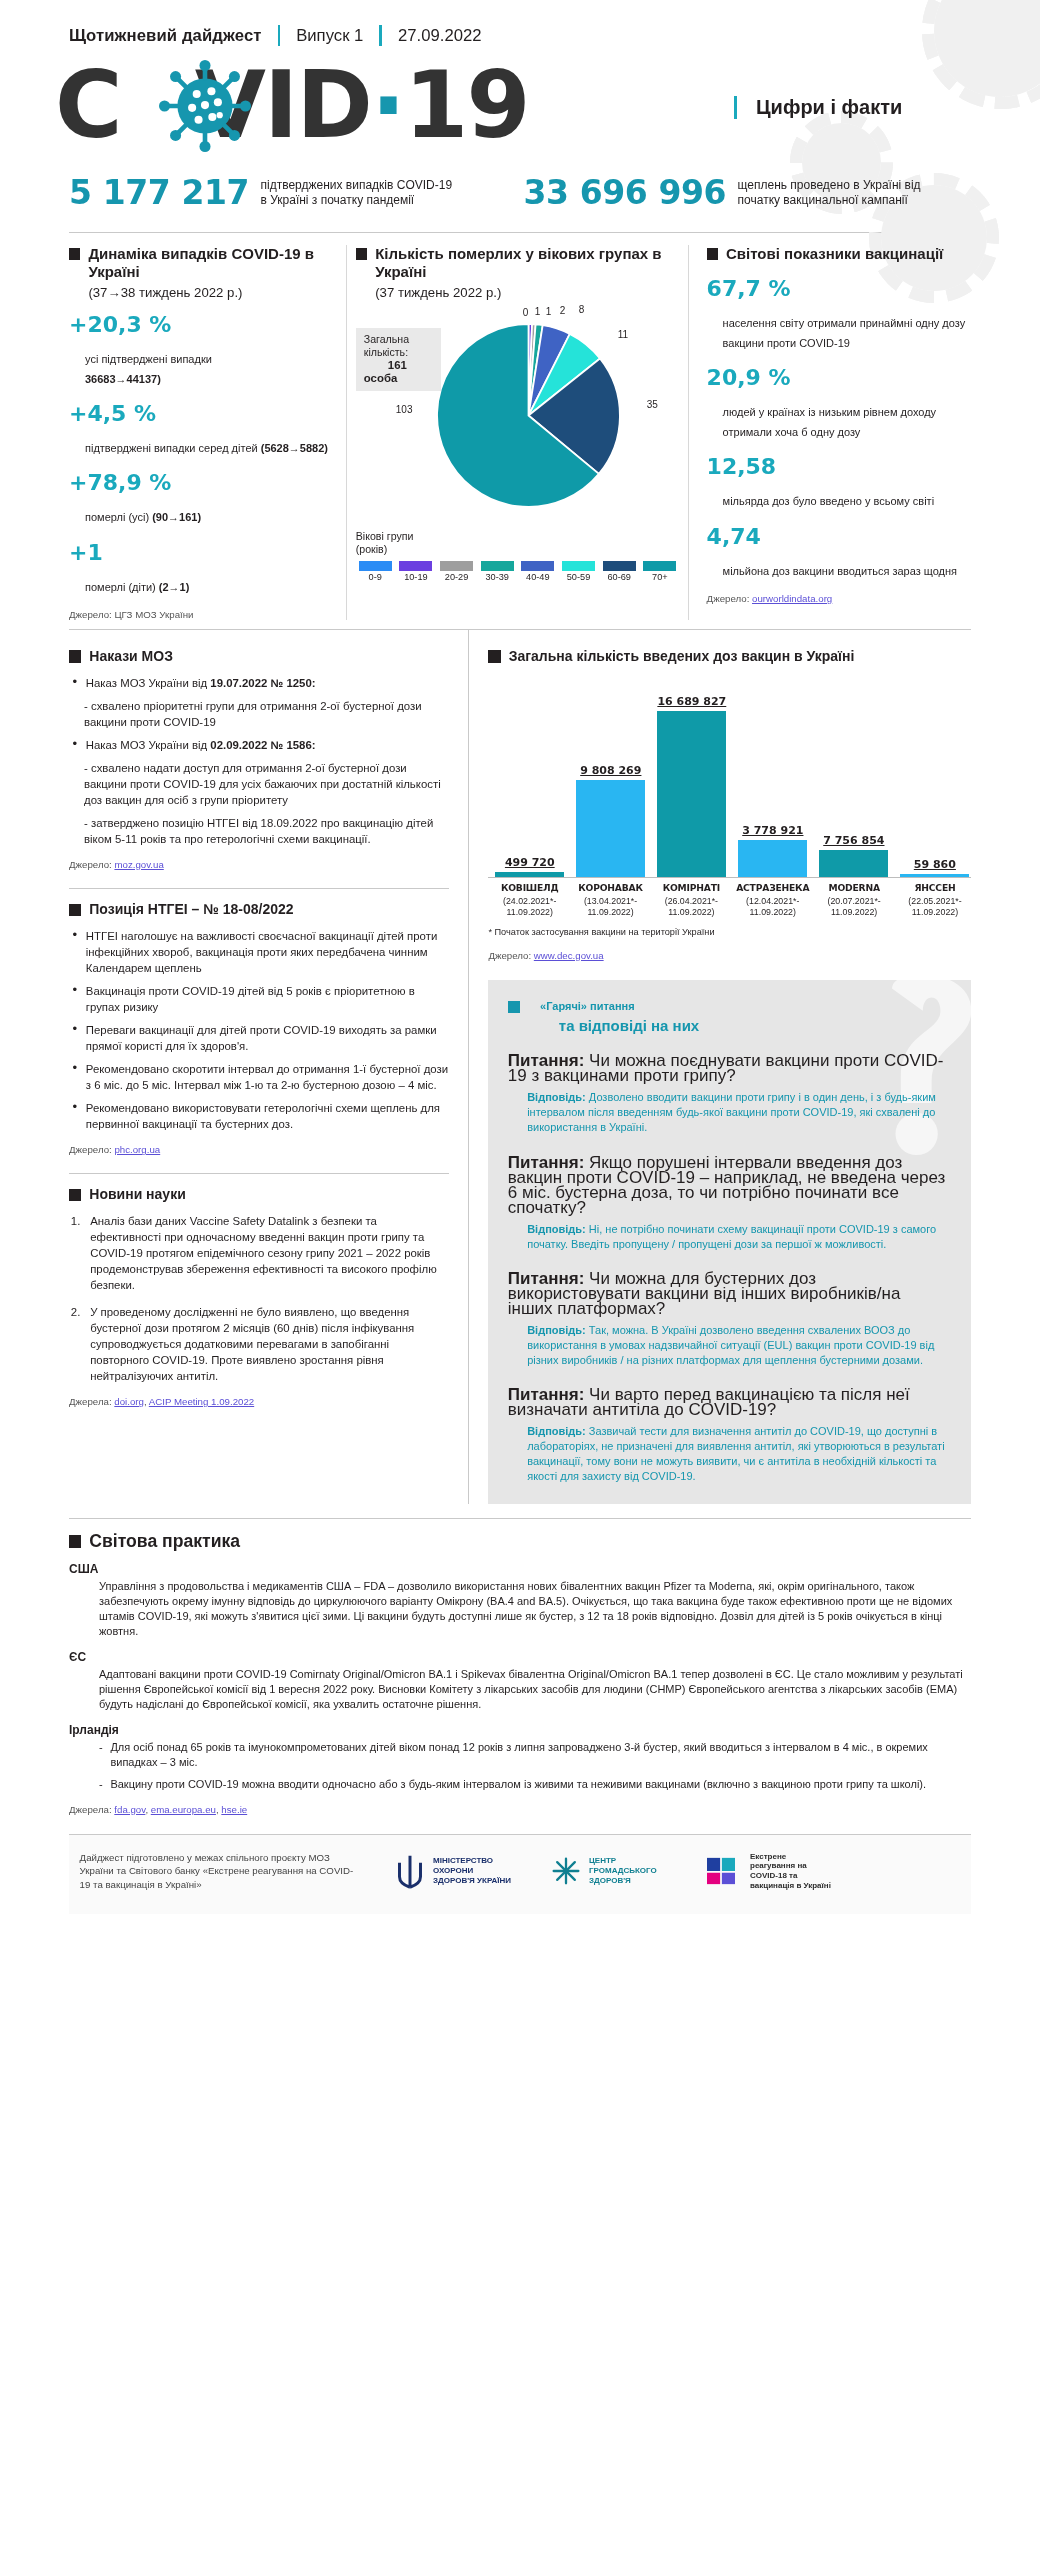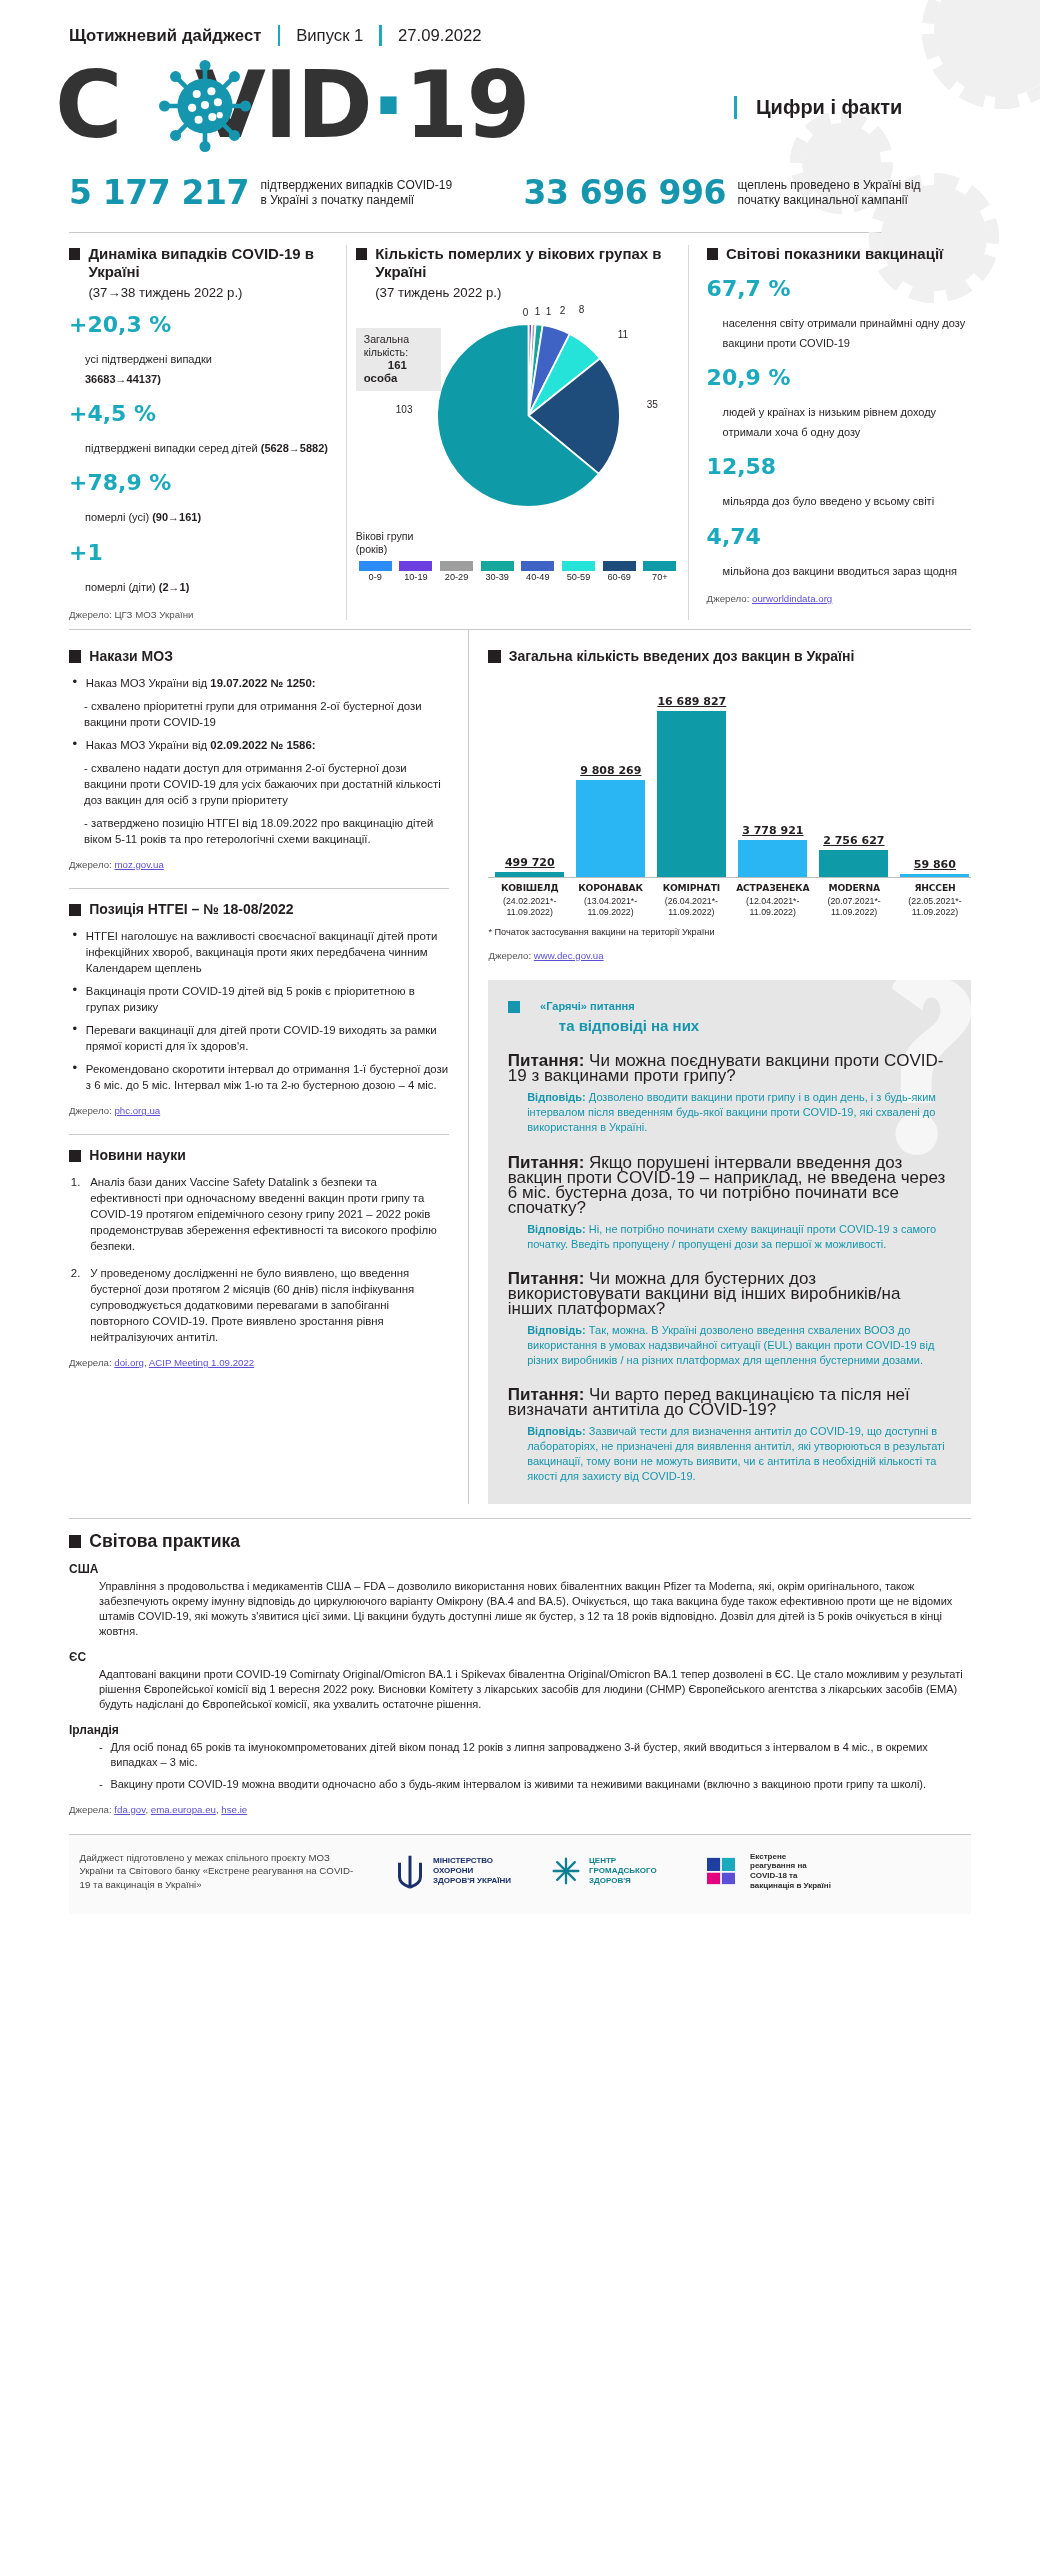--- a/index.html
+++ b/index.html
@@ -570,20 +570,21 @@
       <div class="block">
         <div class="block-title">
           <span class="sq"></span>
           <span>Позиція НТГЕІ – № 18-08/2022</span>
         </div>
         <ul class="bullets">
           <li>НТГЕІ наголошує на важливості своєчасної вакцинації дітей проти інфекційних хвороб, вакцинація проти яких передбачена чинним Календарем щеплень</li>
           <li>Вакцинація проти COVID-19 дітей від 5 років є пріоритетною в групах ризику</li>
           <li>Переваги вакцинації для дітей проти COVID-19 виходять за рамки прямої користі для їх здоров'я.</li>
           <li>Рекомендовано скоротити інтервал до отримання 1-ї бустерної дози з 6 міс. до 5 міс. Інтервал між 1-ю та 2-ю бустерною дозою – 4 міс.</li>
+          <li>Рекомендовано використовувати гетерологічні схеми щеплень для первинної вакцинації та бустерних доз.</li>
         </ul>
         <div class="source">
           <span>Джерело: </span><a href="#">phc.org.ua</a>
         </div>
       </div>
       <hr class="rule">
 
       <div class="block">
         <div class="block-title">
           <span class="sq"></span>
@@ -619,21 +620,21 @@
               </div>
               <div class="bar-col">
                 <div class="bar-val">16 689 827</div>
                 <div class="bar-rect" style="height: 166px; background: rgb(15, 154, 168);"></div>
               </div>
               <div class="bar-col">
                 <div class="bar-val">3 778 921</div>
                 <div class="bar-rect" style="height: 37px; background: rgb(41, 182, 242);"></div>
               </div>
               <div class="bar-col">
-                <div class="bar-val">2 756 627</div>
+                <div class="bar-val">7 756 854</div>
                 <div class="bar-rect" style="height: 27px; background: rgb(15, 154, 168);"></div>
               </div>
               <div class="bar-col">
                 <div class="bar-val">59 860</div>
                 <div class="bar-rect" style="height: 2.6px; background: rgb(41, 182, 242);"></div>
               </div>
             </div>
           <div class="bar-labels" id="bar-labels">
               <div class="bar-lbl">
                 <div class="bar-name">КОВІШЕЛД</div>

